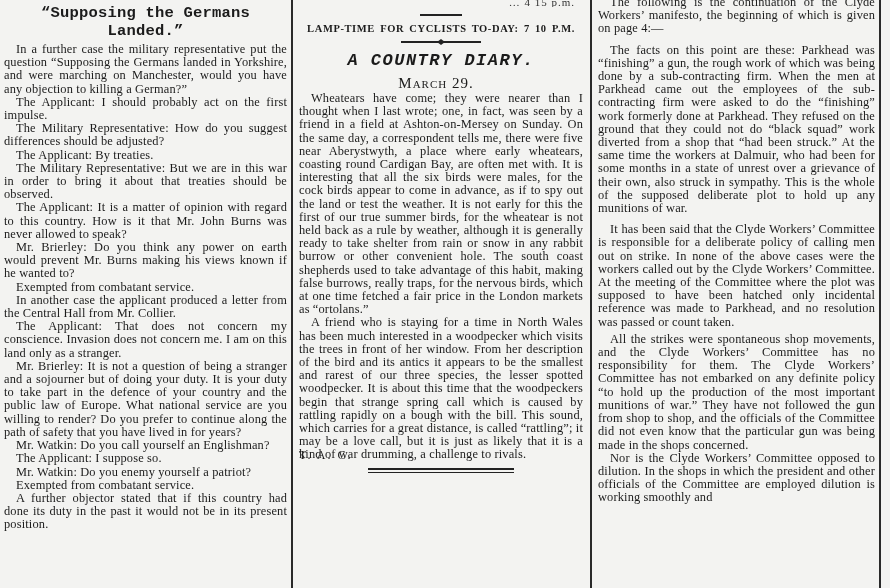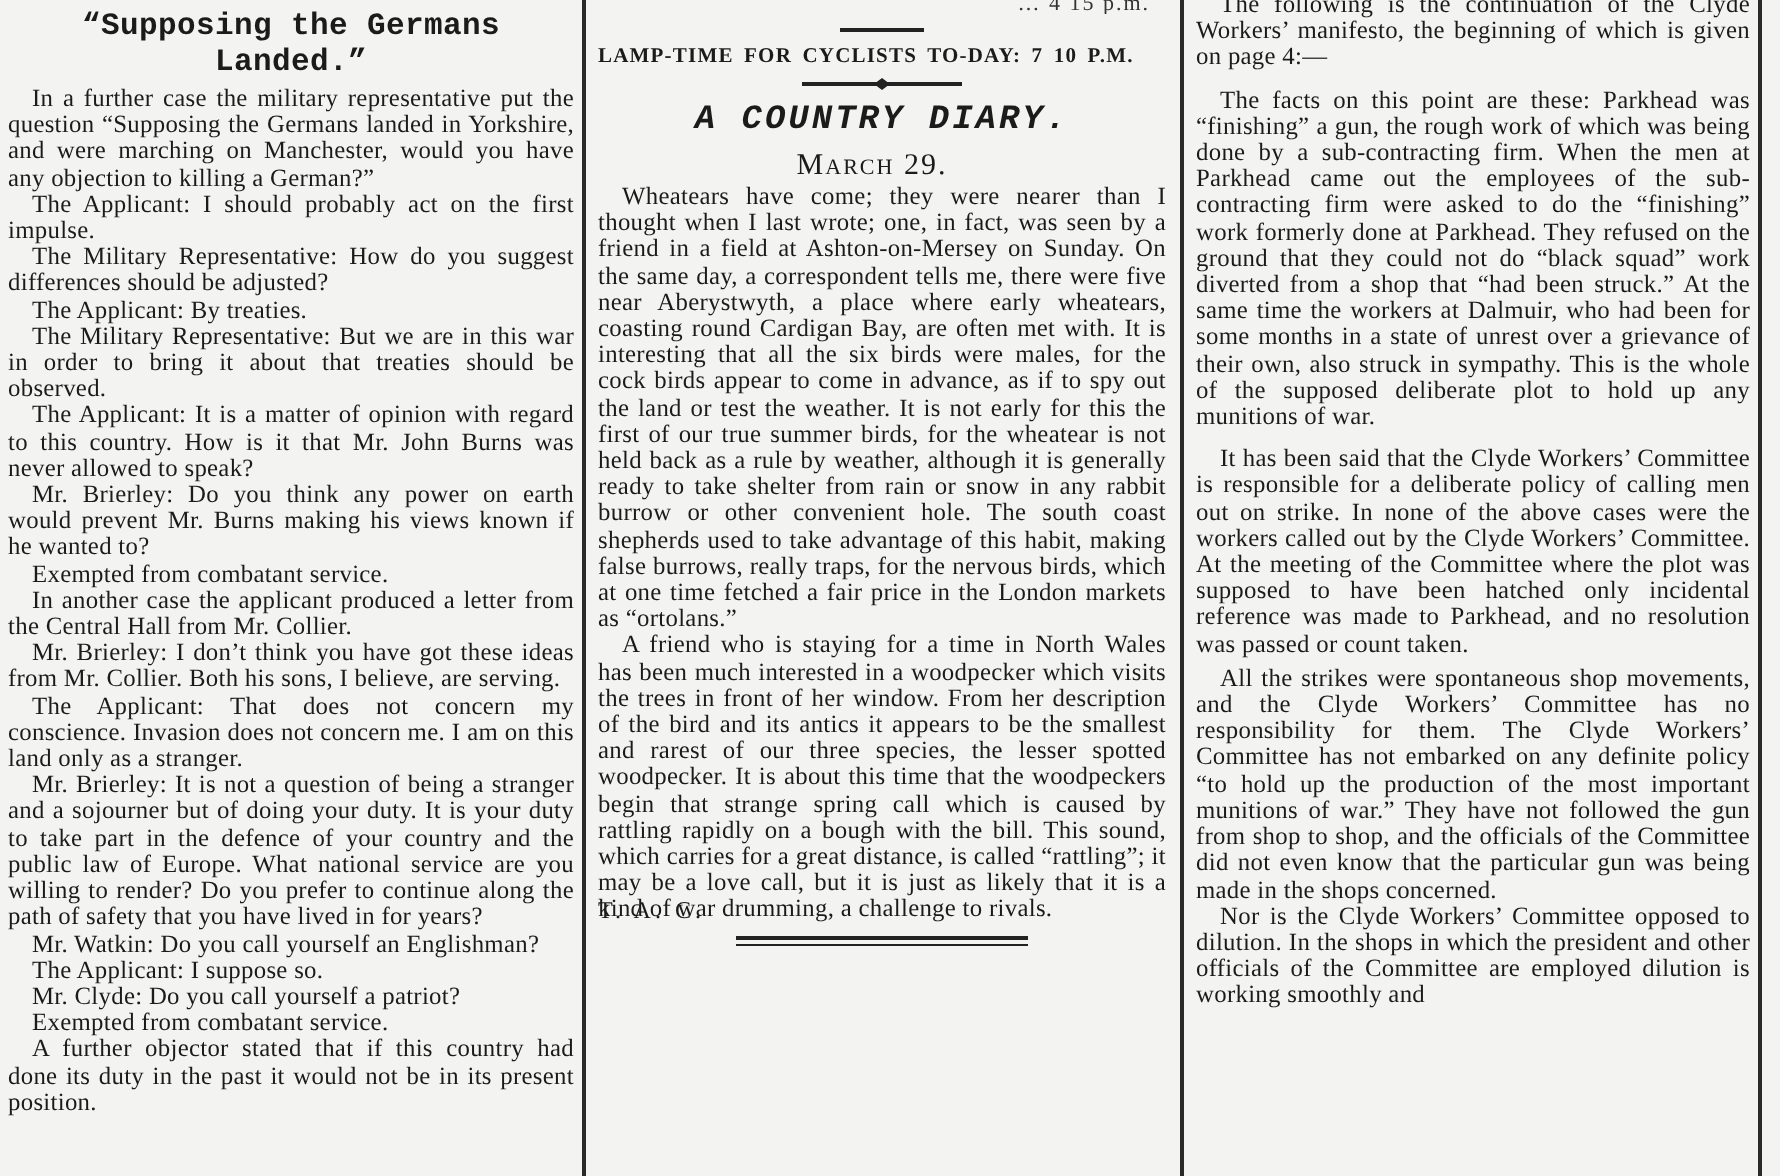--- a/index.html
+++ b/index.html
@@ -45,21 +45,21 @@
     height: 8px; overflow: hidden; font-size: 11px; line-height: 7px;
     text-align: right; color: #333; margin-top: -1px; letter-spacing: 1px;
     padding-right: 8px;
   }
   .short-rule {
     width: 42px; height: 2px; background: #222; margin: 7px auto 6px auto;
   }
   .lamp {
     font-family: "Liberation Serif", "DejaVu Serif", serif;
     font-size: 10.5px; line-height: 13px; font-weight: bold;
-    text-align: left; letter-spacing: 0.6px; word-spacing: 2px;
+    text-align: center; letter-spacing: 0.6px; word-spacing: 2px;
   }
   .ornament {
     position: relative; width: 80px; height: 2px; background: #222;
     margin: 6px auto 8px auto;
   }
   .ornament::after {
     content: ""; position: absolute; left: 36px; top: -2px;
     width: 8px; height: 6px; background: #222;
     clip-path: polygon(0 50%, 50% 0, 100% 50%, 50% 100%);
   }
@@ -98,26 +98,25 @@
     <div class="section-head">“Supposing the Germans Landed.”</div>
     <p>In a further case the military representative put the question “Supposing the Germans landed in Yorkshire, and were marching on Manchester, would you have any objection to killing a German?”</p>
     <p>The Applicant: I should probably act on the first impulse.</p>
     <p>The Military Representative: How do you suggest differences should be adjusted?</p>
     <p>The Applicant: By treaties.</p>
     <p>The Military Representative: But we are in this war in order to bring it about that treaties should be observed.</p>
     <p>The Applicant: It is a matter of opinion with regard to this country. How is it that Mr. John Burns was never allowed to speak?</p>
     <p>Mr. Brierley: Do you think any power on earth would prevent Mr. Burns making his views known if he wanted to?</p>
     <p>Exempted from combatant service.</p>
     <p>In another case the applicant produced a letter from the Central Hall from Mr. Collier.</p>
-    <p>Mr. Brierley: I don’t think you have got these ideas from Mr. Collier. Both his sons, I believe, are serving.</p>
     <p>The Applicant: That does not concern my conscience. Invasion does not concern me. I am on this land only as a stranger.</p>
     <p>Mr. Brierley: It is not a question of being a stranger and a sojourner but of doing your duty. It is your duty to take part in the de­fence of your country and the public law of Europe. What national service are you willing to render? Do you prefer to continue along the path of safety that you have lived in for years?</p>
     <p>Mr. Watkin: Do you call yourself an English­man?</p>
     <p>The Applicant: I suppose so.</p>
-    <p>Mr. Clyde: Do you call yourself a patriot?</p>
+    <p>Mr. Watkin: Do you enemy yourself a patriot?</p>
     <p>Exempted from combatant service.</p>
     <p>A further objector stated that if this country had done its duty in the past it would not be in its present position.</p>
   </div>
 
   <div class="col" id="col-mid">
     <div class="cut-top">… 4 15 p.m.</div>
     <div class="short-rule"></div>
     <div class="lamp">LAMP-TIME FOR CYCLISTS TO-DAY: 7 10 P.M.</div>
     <div class="ornament"></div>
     <div class="diary-title">A COUNTRY DIARY.</div>

